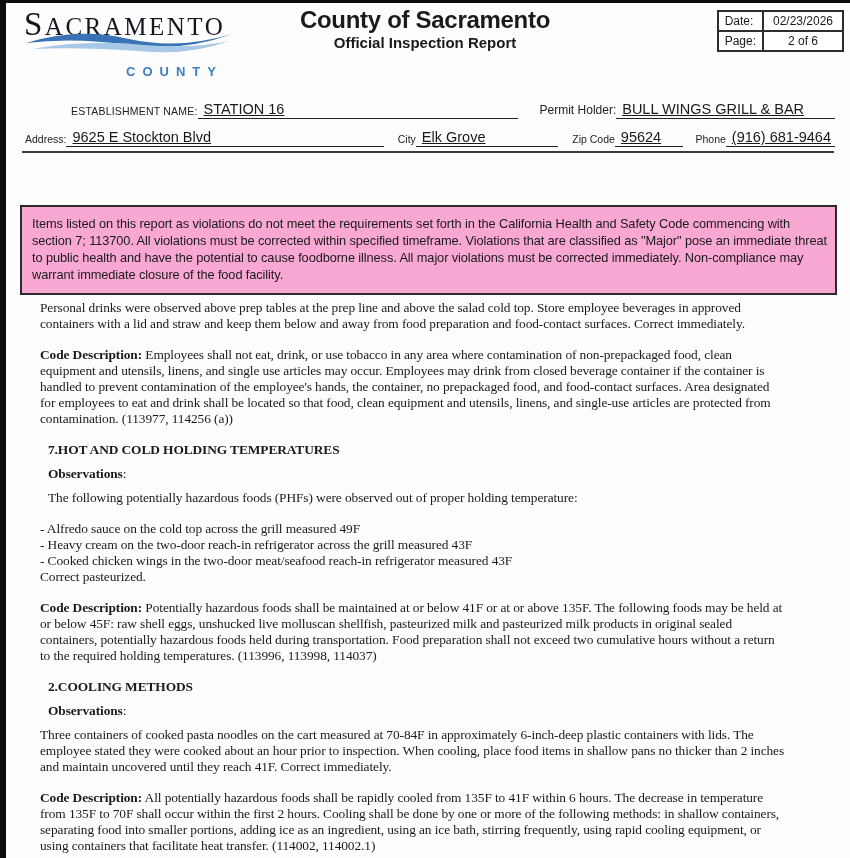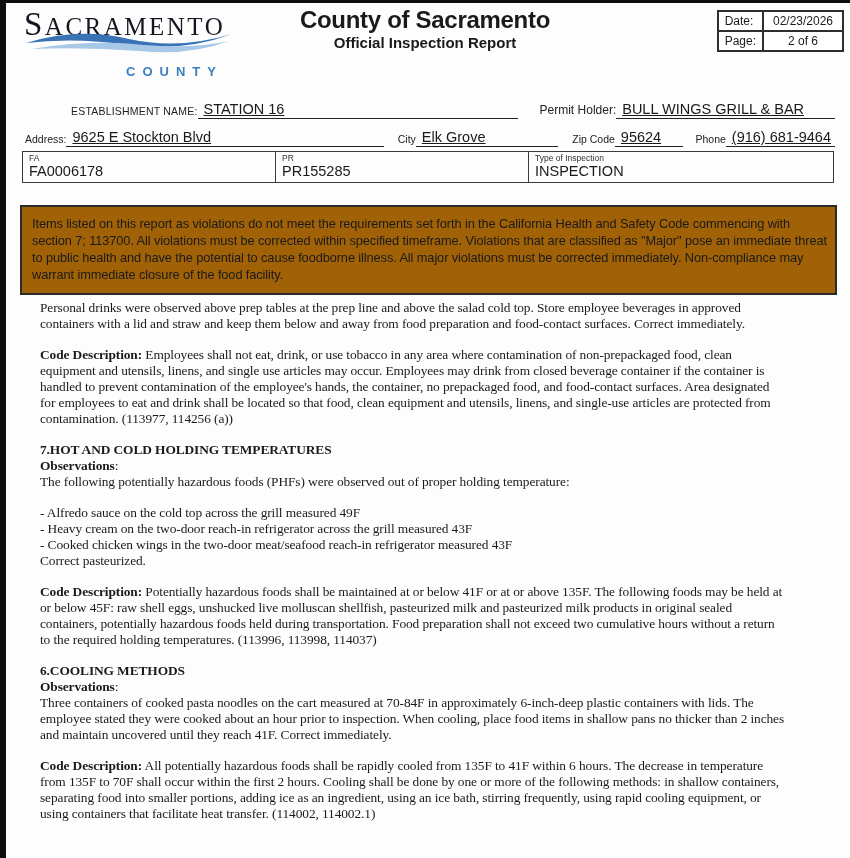--- a/index.html
+++ b/index.html
@@ -58,30 +58,30 @@
   .fatable .cell:last-child { border-right:none; }
   .fatable .r2 { border-top:1.5px solid #3a3a3a; padding:1px 6px 2px 6px; }
   .tinylbl { font-size:8.5px; color:#333; line-height:10px; }
   .cellval { font-size:14.5px; line-height:17px; }
   .c-fa { width:253px; } .c-pr { width:253px; } .c-type { width:300px; }
 
   
   .notice {
     position:absolute; left:20px; top:205px; width:817px;
     border:2px solid #2b2b2b; padding:8px 4px 10px 10px;
-    font-size:12.8px; line-height:17px; letter-spacing:-0.1px; background:#a16207;
+    font-size:12.8px; line-height:17px; letter-spacing:-0.1px; background:#f9a8d4;
   }
 
   
   .docbody {
     position:absolute; left:40px; top:300px; width:745px;
     font-size:13.4px; line-height:16px; letter-spacing:-0.1px;font-family:Liberation Serif, serif;
   }
   .docbody p { margin:0 0 15px 0; }
-  .docbody .sect { margin:0; }
+  .docbody .sect { margin:8px; }
   .b { font-weight:bold; }
   .viol-list { margin:15px 0 0 0; }
   .viol-list div { line-height:16px; }
   .after-list { margin:24px 0 15px 0; }
 </style>
 </head>
 <body>
 
 <div class="page">
   <div class="edge-left"></div>
@@ -126,34 +126,20 @@
     <span class="fvalue" style="width:335px;">9625 E Stockton Blvd</span>
     <span class="flabel" style="margin-left:14px;">City</span>
     <span class="fvalue" style="width:150px;">Elk Grove</span>
     <span class="flabel" style="margin-left:14px;">Zip Code</span>
     <span class="fvalue" style="width:72px;">95624</span>
     <span class="flabel" style="margin-left:12px;">Phone</span>
     <span class="fvalue grow">(916) 681-9464</span>
   </div>
 
   <div class="fatable">
-    <div class="r1">
-      <div class="cell c-fa">
-        <div class="tinylbl">FA</div>
-        <div class="cellval">FA0006178</div>
-      </div>
-      <div class="cell c-pr">
-        <div class="tinylbl">PR</div>
-        <div class="cellval">PR155285</div>
-      </div>
-      <div class="cell c-type">
-        <div class="tinylbl">Type of Inspection</div>
-        <div class="cellval">INSPECTION</div>
-      </div>
-    </div>
   </div>
 
   <div class="notice">
     <span>Items listed on this report as violations do not meet the requirements set forth in the California Health and Safety Code commencing with section 7; 113700. All violations must be corrected within specified timeframe. Violations that are classified as "Major" pose an immediate threat to public health and have the potential to cause foodborne illness. All major violations must be corrected immediately. Non-compliance may warrant immediate closure of the food facility.</span>
   </div>
 
   <div class="docbody">
     <p>Personal drinks were observed above prep tables at the prep line and above the salad cold top. Store employee beverages in approved containers with a lid and straw and keep them below and away from food preparation and food-contact surfaces. Correct immediately.</p>
 
     <p><span class="b">Code Description:</span><span> Employees shall not eat, drink, or use tobacco in any area where contamination of non-prepackaged food, clean equipment and utensils, linens, and single use articles may occur. Employees may drink from closed beverage container if the container is handled to prevent contamination of the employee's hands, the container, no prepackaged food, and food-contact surfaces. Area designated for employees to eat and drink shall be located so that food, clean equipment and utensils, linens, and single-use articles are protected from contamination. (113977, 114256 (a))</span></p>
@@ -165,19 +151,19 @@
     <div class="viol-list">
       <div>- Alfredo sauce on the cold top across the grill measured 49F</div>
       <div>- Heavy cream on the two-door reach-in refrigerator across the grill measured 43F</div>
       <div>- Cooked chicken wings in the two-door meat/seafood reach-in refrigerator measured 43F</div>
     </div>
 
     <p class="after-list">Correct pasteurized.</p>
 
     <p><span class="b">Code Description:</span><span> Potentially hazardous foods shall be maintained at or below 41F or at or above 135F. The following foods may be held at or below 45F: raw shell eggs, unshucked live molluscan shellfish, pasteurized milk and pasteurized milk products in original sealed containers, potentially hazardous foods held during transportation. Food preparation shall not exceed two cumulative hours without a return to the required holding temperatures. (113996, 113998, 114037)</span></p>
 
-    <div class="sect b">6.COOLING METHODS</div>
+    <div class="sect b">2.COOLING METHODS</div>
     <div class="sect"><span class="b">Observations</span><span>:</span></div>
     <p>Three containers of cooked pasta noodles on the cart measured at 70-84F in approximately 6-inch-deep plastic containers with lids. The employee stated they were cooked about an hour prior to inspection. When cooling, place food items in shallow pans no thicker than 2 inches and maintain uncovered until they reach 41F. Correct immediately.</p>
 
     <p><span class="b">Code Description:</span><span> All potentially hazardous foods shall be rapidly cooled from 135F to 41F within 6 hours.  The decrease in temperature from 135F to 70F shall occur within the first 2 hours. Cooling shall be done  by one or more of the following methods: in shallow containers, separating food into smaller portions, adding ice as an ingredient, using an ice bath, stirring frequently, using rapid cooling equipment, or using containers that facilitate heat transfer. (114002, 114002.1)</span></p>
   </div>
 </div>
 
 </body></html>

